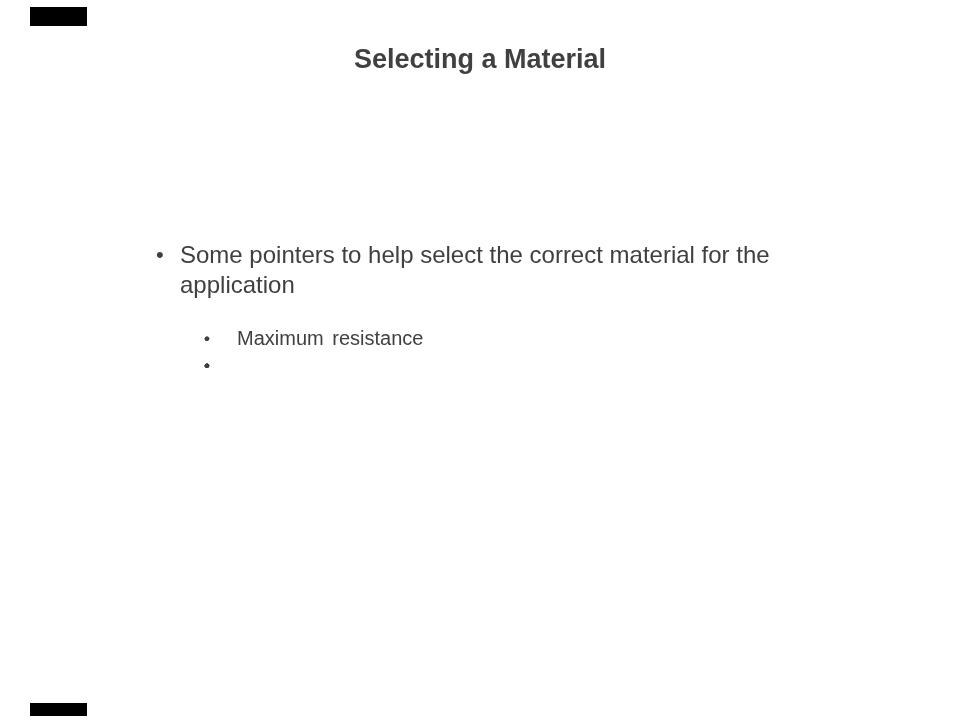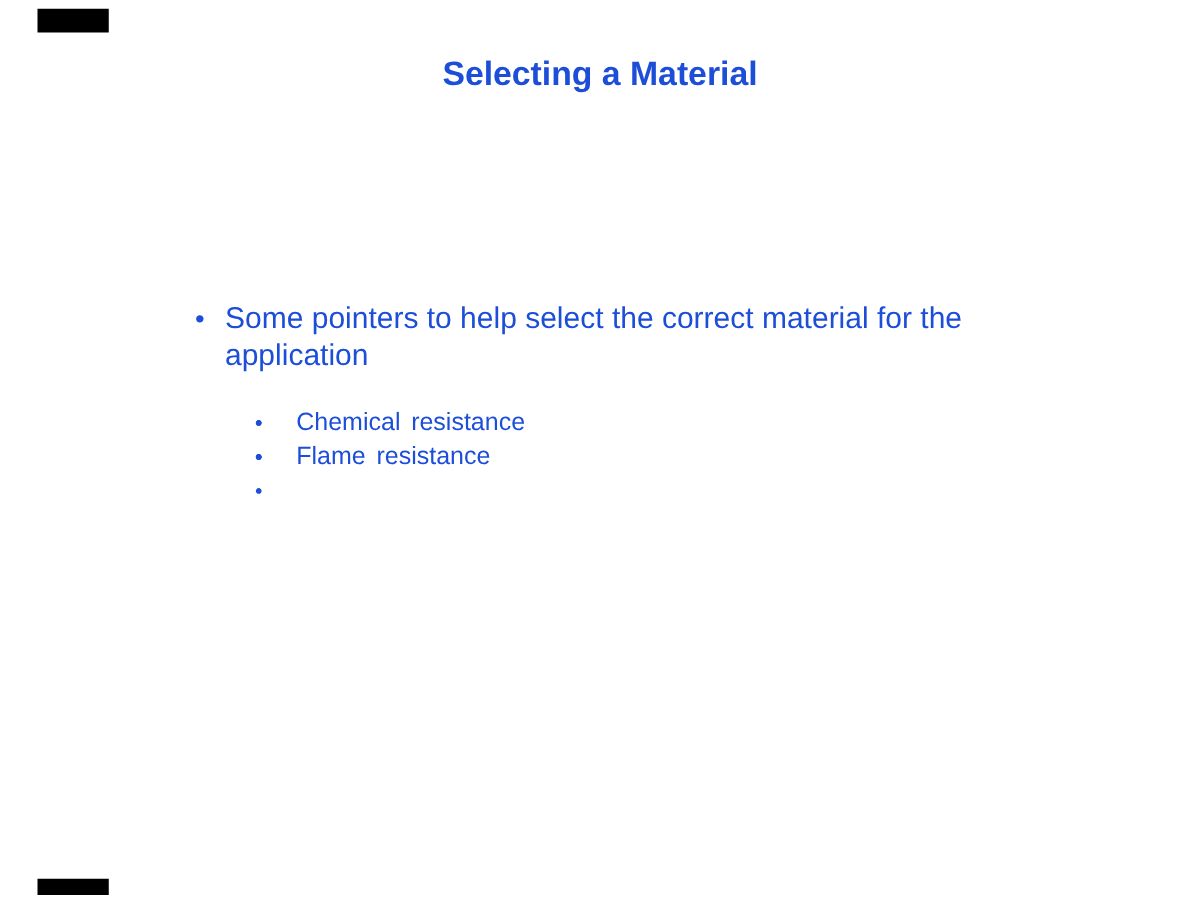--- a/index.html
+++ b/index.html
@@ -7,21 +7,21 @@
     padding: 0;
     background: #ffffff;
   }
   #slide {
     position: relative;
     width: 960px;
     height: 720px;
     background: #ffffff;
     overflow: hidden;
     font-family: "Liberation Sans", "DejaVu Sans", sans-serif;
-    color: #1d4ed8;
+    color: #404040;
   }
   .corner-bar {
     position: absolute;
     left: 30px;
     width: 57px;
     background: #000000;
   }
   #corner-bar-top { top: 7px; height: 19px; }
   #corner-bar-bottom { top: 703px; height: 13px; }
 
@@ -101,31 +101,30 @@
       <span>Some pointers to help select the correct material for the application</span>
     </li>
   </ul>
 
   <ul id="sub-bullets" class="plain">
     <li>
       <span class="marker">•</span>
     </li>
     <li>
       <span class="marker">•</span>
-      <span>Chemical resistance</span>
+      <span>Maximum resistance</span>
     </li>
     <li>
       <span class="marker">•</span>
     </li>
     <li>
       <span class="marker">•</span>
     </li>
     <li>
       <span class="marker">•</span>
-      <span>Flame resistance</span>
     </li>
     <li>
       <span class="marker">•</span>
     </li>
   </ul>
 
   <div id="corner-bar-bottom" class="corner-bar"></div>
 
 </div>
 

